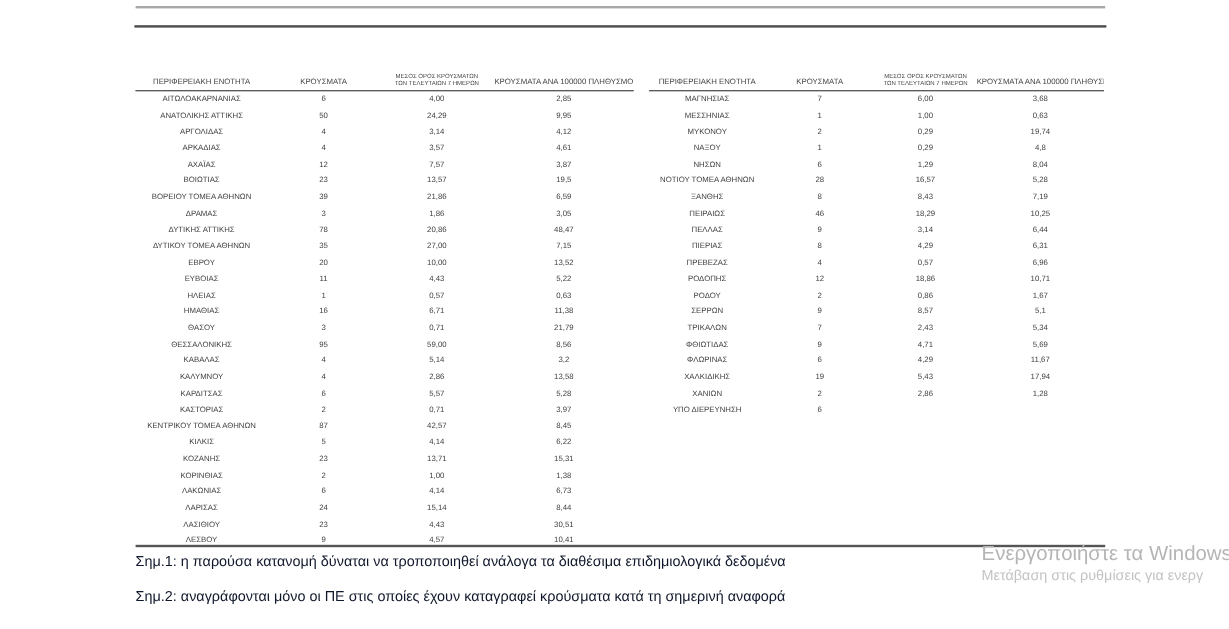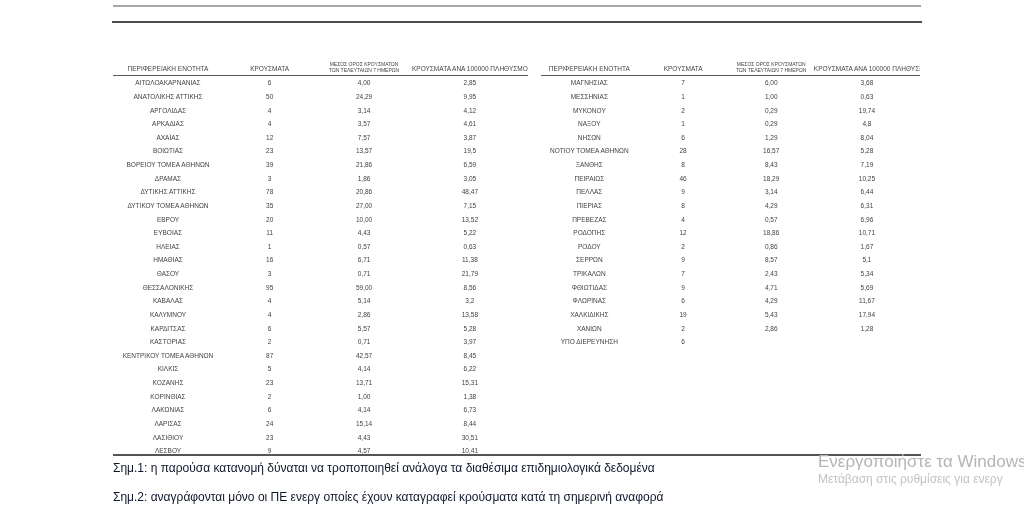--- a/index.html
+++ b/index.html
@@ -406,18 +406,18 @@
         <td>6</td>
         <td></td>
         <td></td>
       </tr>
     </tbody>
 </table>
 
 <div id="bottom-rule" class="rule"></div>
 
 <div id="note-1" class="note">Σημ.1: η παρούσα κατανομή δύναται να τροποποιηθεί ανάλογα τα διαθέσιμα επιδημιολογικά δεδομένα</div>
-<div id="note-2" class="note">Σημ.2: αναγράφονται μόνο οι ΠΕ ενεργ οποίες έχουν καταγραφεί κρούσματα κατά τη σημερινή αναφορά</div>
+<div id="note-2" class="note">Σημ.2: αναγράφονται μόνο οι ΠΕ στις οποίες έχουν καταγραφεί κρούσματα κατά τη σημερινή αναφορά</div>
 
 <div id="watermark">
   <div class="wm1">Ενεργοποιήστε τα Windows</div>
   <div class="wm2">Μετάβαση στις ρυθμίσεις για ενεργ</div>
 </div>
 
 </body></html>

